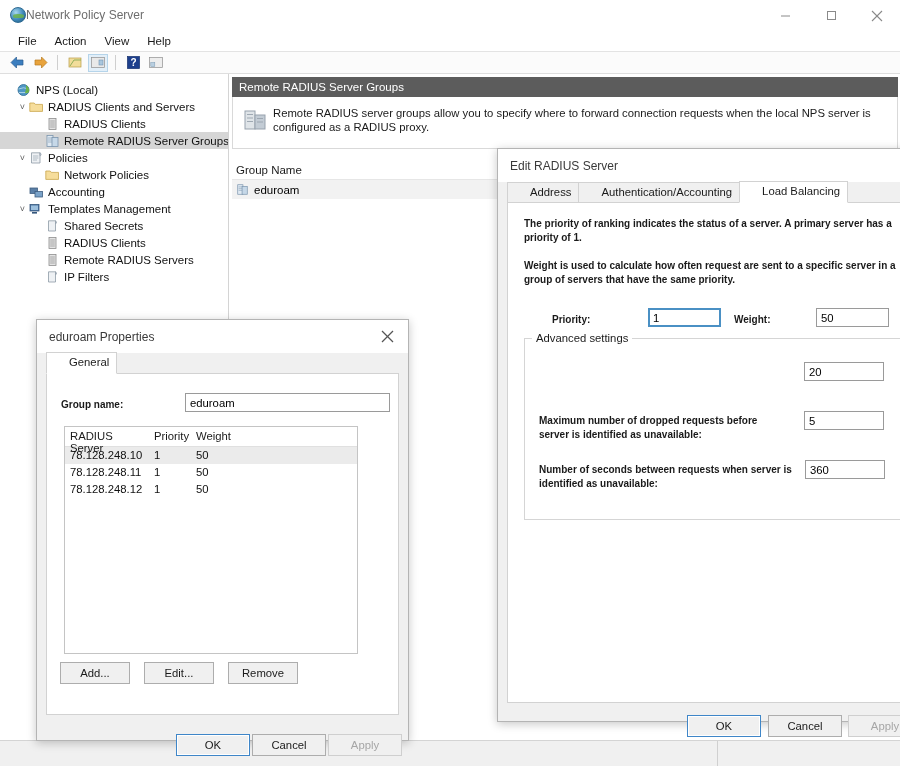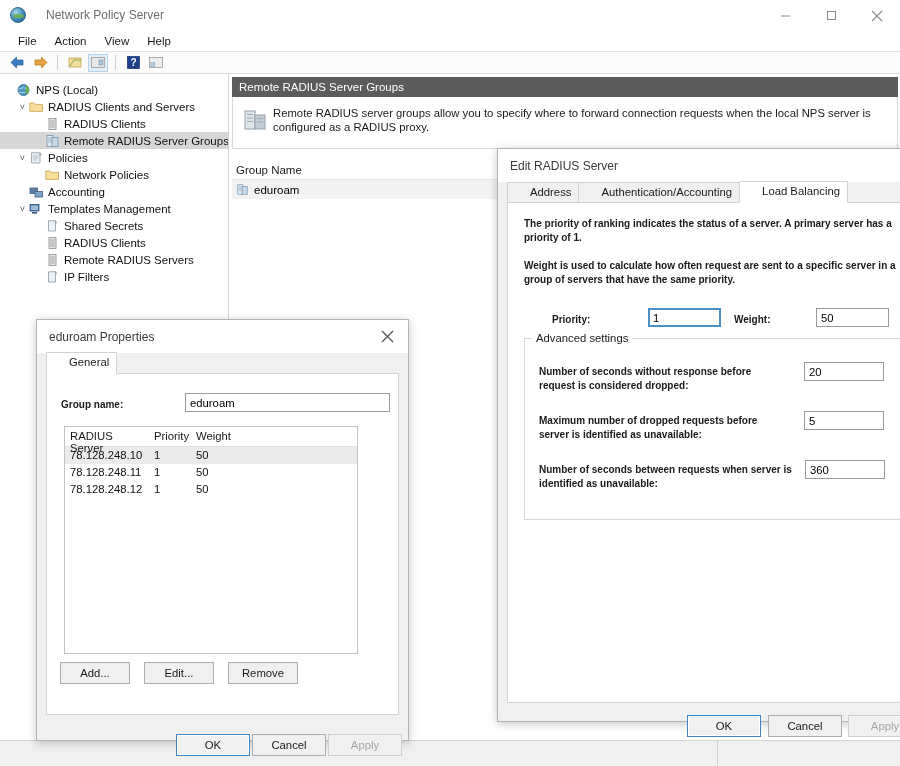--- a/index.html
+++ b/index.html
@@ -18,21 +18,21 @@
   }
 
   
   .titlebar {
     position: absolute; left: 0; top: 0; width: 900px; height: 31px;
     background: #ffffff;
     border-bottom: 1px solid #e8e8e8;
   }
   .titlebar-left {
     position: absolute; left: 10px; top: 7px;
-    display: flex; align-items: center; gap: 20px;
+    display: flex; align-items: center; gap: 0;
   }
   .app-icon {
     width: 16px; height: 16px; border-radius: 50%;
     background: radial-gradient(circle at 35% 32%, #a8d8f0 0%, #3d87b8 55%, #1f5a80 100%);
     border: 1px solid #2e6a92;
     box-sizing: border-box;
     position: relative;
   }
   .app-icon::after {
     content: ""; position: absolute; left: 2px; top: 6px;
@@ -514,21 +514,20 @@
 
         <div class="lbl" style="left:44px; top:110px;">Priority:</div>
         <div class="field focused" style="left:140px; top:105px; width:73px;">1</div>
 
         <div class="lbl" style="left:226px; top:110px;">Weight:</div>
         <div class="field" style="left:308px; top:105px; width:73px;">50</div>
 
         <div class="groupbox" style="left:16px; top:135px; width:378px; height:182px;">
           <div class="groupbox-title">Advanced settings</div>
 
-          <div class="lbl" style="left:14px; top:26px; width:250px;">Number of seconds without response before request is considered dropped:</div>
           <div class="field" style="left:279px; top:23px; width:80px;">20</div>
 
           <div class="lbl" style="left:14px; top:75px; width:250px;">Maximum number of dropped requests before server is identified as unavailable:</div>
           <div class="field" style="left:279px; top:72px; width:80px;">5</div>
 
           <div class="lbl" style="left:14px; top:124px; width:265px;">Number of seconds between requests when server is identified as unavailable:</div>
           <div class="field" style="left:280px; top:121px; width:80px;">360</div>
         </div>
       </div>
 

